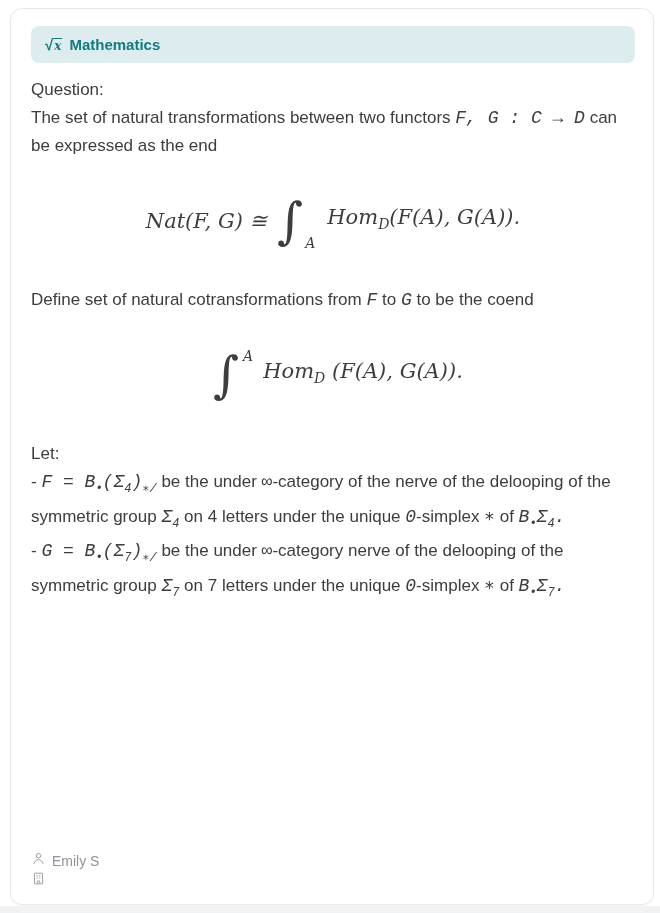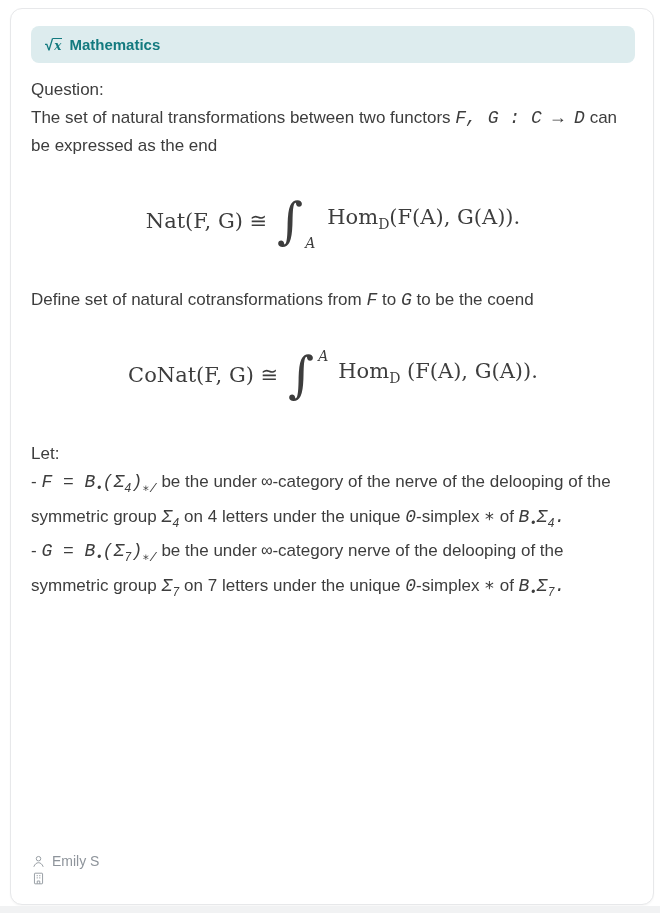--- a/index.html
+++ b/index.html
@@ -54,20 +54,21 @@
   
   .formula {
     display: flex;
     align-items: center;
     justify-content: center;
     margin: 26px 0 30px 0;
     min-height: 70px;
   }
   .formula .fm-run {
     font-family: "DejaVu Serif", "Liberation Serif", serif;
+    font-style: italic;
     font-size: 21px;
   }
   .formula .fm-run sub, .formula .fm-run sup { font-size: 14px; }
   .int-wrap { position: relative; display: inline-block; margin: 0 8px 0 10px; padding-right: 16px; }
   .int {
     font-family: "DejaVu Serif", serif;
     font-style: normal;
     font-size: 50px;
     line-height: 1;
     display: inline-block;
@@ -81,21 +82,21 @@
     font-family: "DejaVu Serif", serif; font-style: italic; font-size: 14px;
   }
 
   .define-block { margin-top: 20px; }
   .let-block { margin-top: 28px; }
   .closing-block { margin-top: 24px; }
 
   .spacer { flex: 1; }
 
   .footer { color: #8e949b; font-size: 14px; line-height: 20px; }
-  .footer-row { display: flex; align-items: center; gap: 6px; }
+  .footer-row { display: flex; align-items: flex-start; gap: 6px; }
   .footer-icon { display: inline-flex; flex: 0 0 auto; }
   .footer-icon svg { stroke: #9aa0a6; fill: none; stroke-width: 1.6; }
 </style>
 </head>
 <body>
 
 <div class="card">
 
   <div class="badge">
     <span class="sqrt-icon"><span>√</span><span class="radicand">x</span></span>
@@ -111,21 +112,20 @@
 
     <div class="formula">
         <span class="fm-run">Nat(F, G) ≅</span>
         <span class="int-wrap"><span class="int">∫</span><span class="int-sub">A</span></span>
         <span class="fm-run">Hom<sub>D</sub>(F(A), G(A)).</span>
       </div>
 
     <div class="define-block">Define set of natural cotransformations from <span class="m">F</span> to <span class="m">G</span> to be the coend</div>
 
     <div class="formula">
-        <span class="fm-run">CoNat(F, G) ≅</span>
         <span class="int-wrap"><span class="int">∫</span><span class="int-sup">A</span></span>
         <span class="fm-run">Hom<sub>D</sub> (F(A), G(A)).</span>
       </div>
 
     <div class="let-block">
       <div>Let:</div>
       <div>- <span class="m">F = B<sub>•</sub>(Σ<sub>4</sub>)<sub>∗/</sub></span> be the under <span class="m">∞</span>-category of the nerve of the delooping of the symmetric group <span class="m">Σ<sub>4</sub></span> on 4 letters under the unique <span class="m">0</span>-simplex <span class="m">∗</span> of <span class="m">B<sub>•</sub>Σ<sub>4</sub>.</span></div>
       <div>- <span class="m">G = B<sub>•</sub>(Σ<sub>7</sub>)<sub>∗/</sub></span> be the under <span class="m">∞</span>-category nerve of the delooping of the symmetric group <span class="m">Σ<sub>7</sub></span> on 7 letters under the unique <span class="m">0</span>-simplex <span class="m">∗</span> of <span class="m">B<sub>•</sub>Σ<sub>7</sub>.</span></div>
     </div>
 

